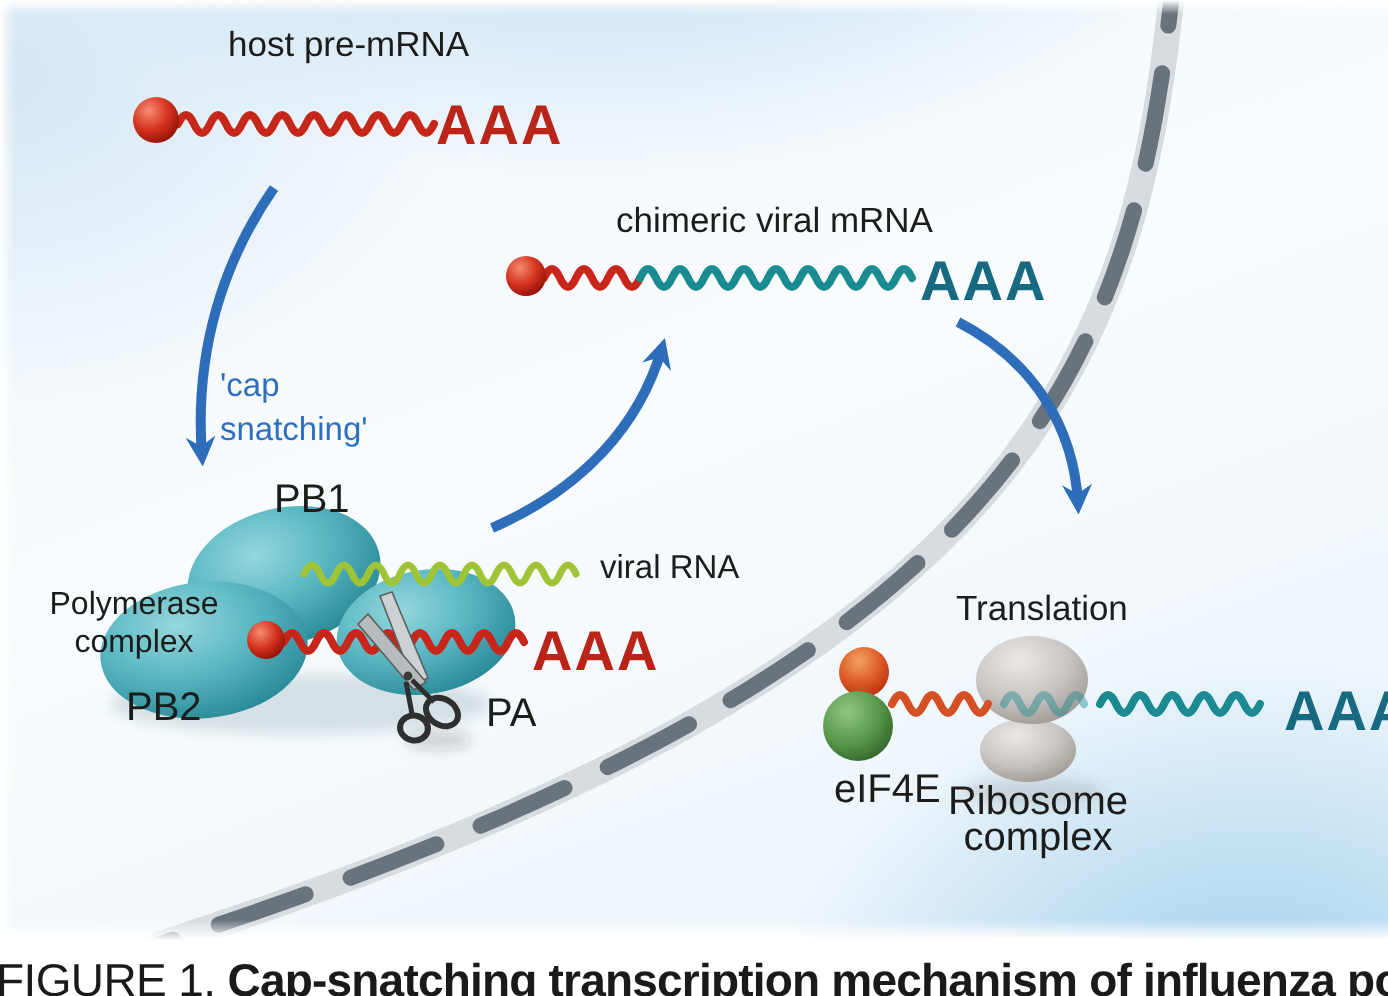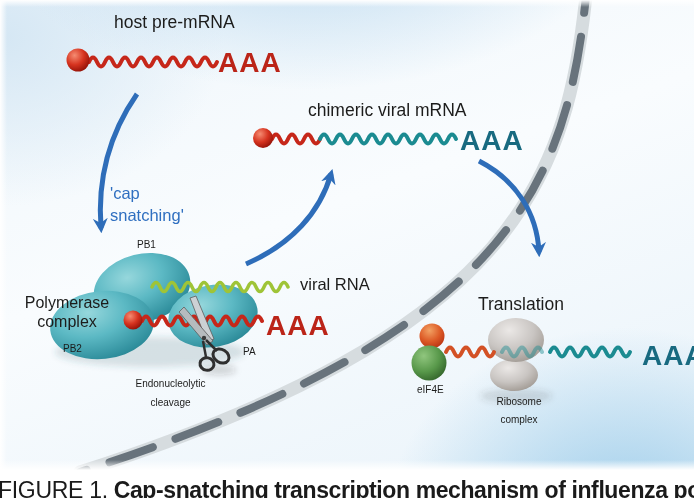--- a/index.html
+++ b/index.html
@@ -14,21 +14,21 @@
   .fade-top{position:absolute;left:0;top:0;right:0;height:7px;
     background:linear-gradient(#ffffff,rgba(255,255,255,0));}
   .fade-left{position:absolute;left:0;top:0;bottom:0;width:7px;
     background:linear-gradient(90deg,#ffffff,rgba(255,255,255,0));}
   .fade-bottom{position:absolute;left:0;bottom:0;right:0;height:10px;
     background:linear-gradient(rgba(255,255,255,0),#ffffff);}
   svg.art{position:absolute;left:0;top:0;}
   .lbl{position:absolute;color:#1c1c1b;white-space:nowrap;}
   .lbl.center{text-align:center;}
   .l-main{font-size:17.5px;}
-  .l-sub{font-size:10px;}
+  .l-sub{font-size:20px;}
   .l-aaa{font-size:28px;font-weight:bold;letter-spacing:1px;}
   .aaa-red{color:#bb2418;}
   .aaa-teal{color:#186a80;}
   .l-blue{color:#2f6fc0;font-size:16.5px;line-height:22px;margin-top:36px;}
   #caption{position:absolute;left:-2px;top:477px;width:700px;white-space:nowrap;
     overflow:hidden;font-size:23px;color:#1a1a1a;}
   #caption .cap-prefix{font-weight:400;letter-spacing:-0.3px;}
   #caption .cap-bold{font-weight:800;letter-spacing:-0.4px;}
 </style>
 </head>
@@ -156,24 +156,20 @@
 
     <div class="lbl l-sub center" style="left:12px;top:256px;width:110px;font-size:16px;line-height:19px;margin-top:37px;">
       <div>Polymerase</div>
       <div>complex</div>
     </div>
 
     <div class="lbl l-sub" style="left:137px;top:239px;">PB1</div>
     <div class="lbl l-sub" style="left:63px;top:343px;">PB2</div>
     <div class="lbl l-sub" style="left:243px;top:346px;">PA</div>
 
-    <div class="lbl l-sub center" style="left:88px;top:374px;width:165px;line-height:19px;">
-      <div>Endonucleolytic</div>
-      <div>cleavage</div>
-    </div>
 
     <div class="lbl l-aaa aaa-red" style="left:266px;top:310px;">AAA</div>
 
     <div class="lbl l-main" style="left:478px;top:294px;">Translation</div>
 
     <div class="lbl l-sub" style="left:417px;top:384px;">eIF4E</div>
 
     <div class="lbl l-sub center" style="left:460px;top:393px;width:118px;line-height:17.5px;">
       <div>Ribosome</div>
       <div>complex</div>

